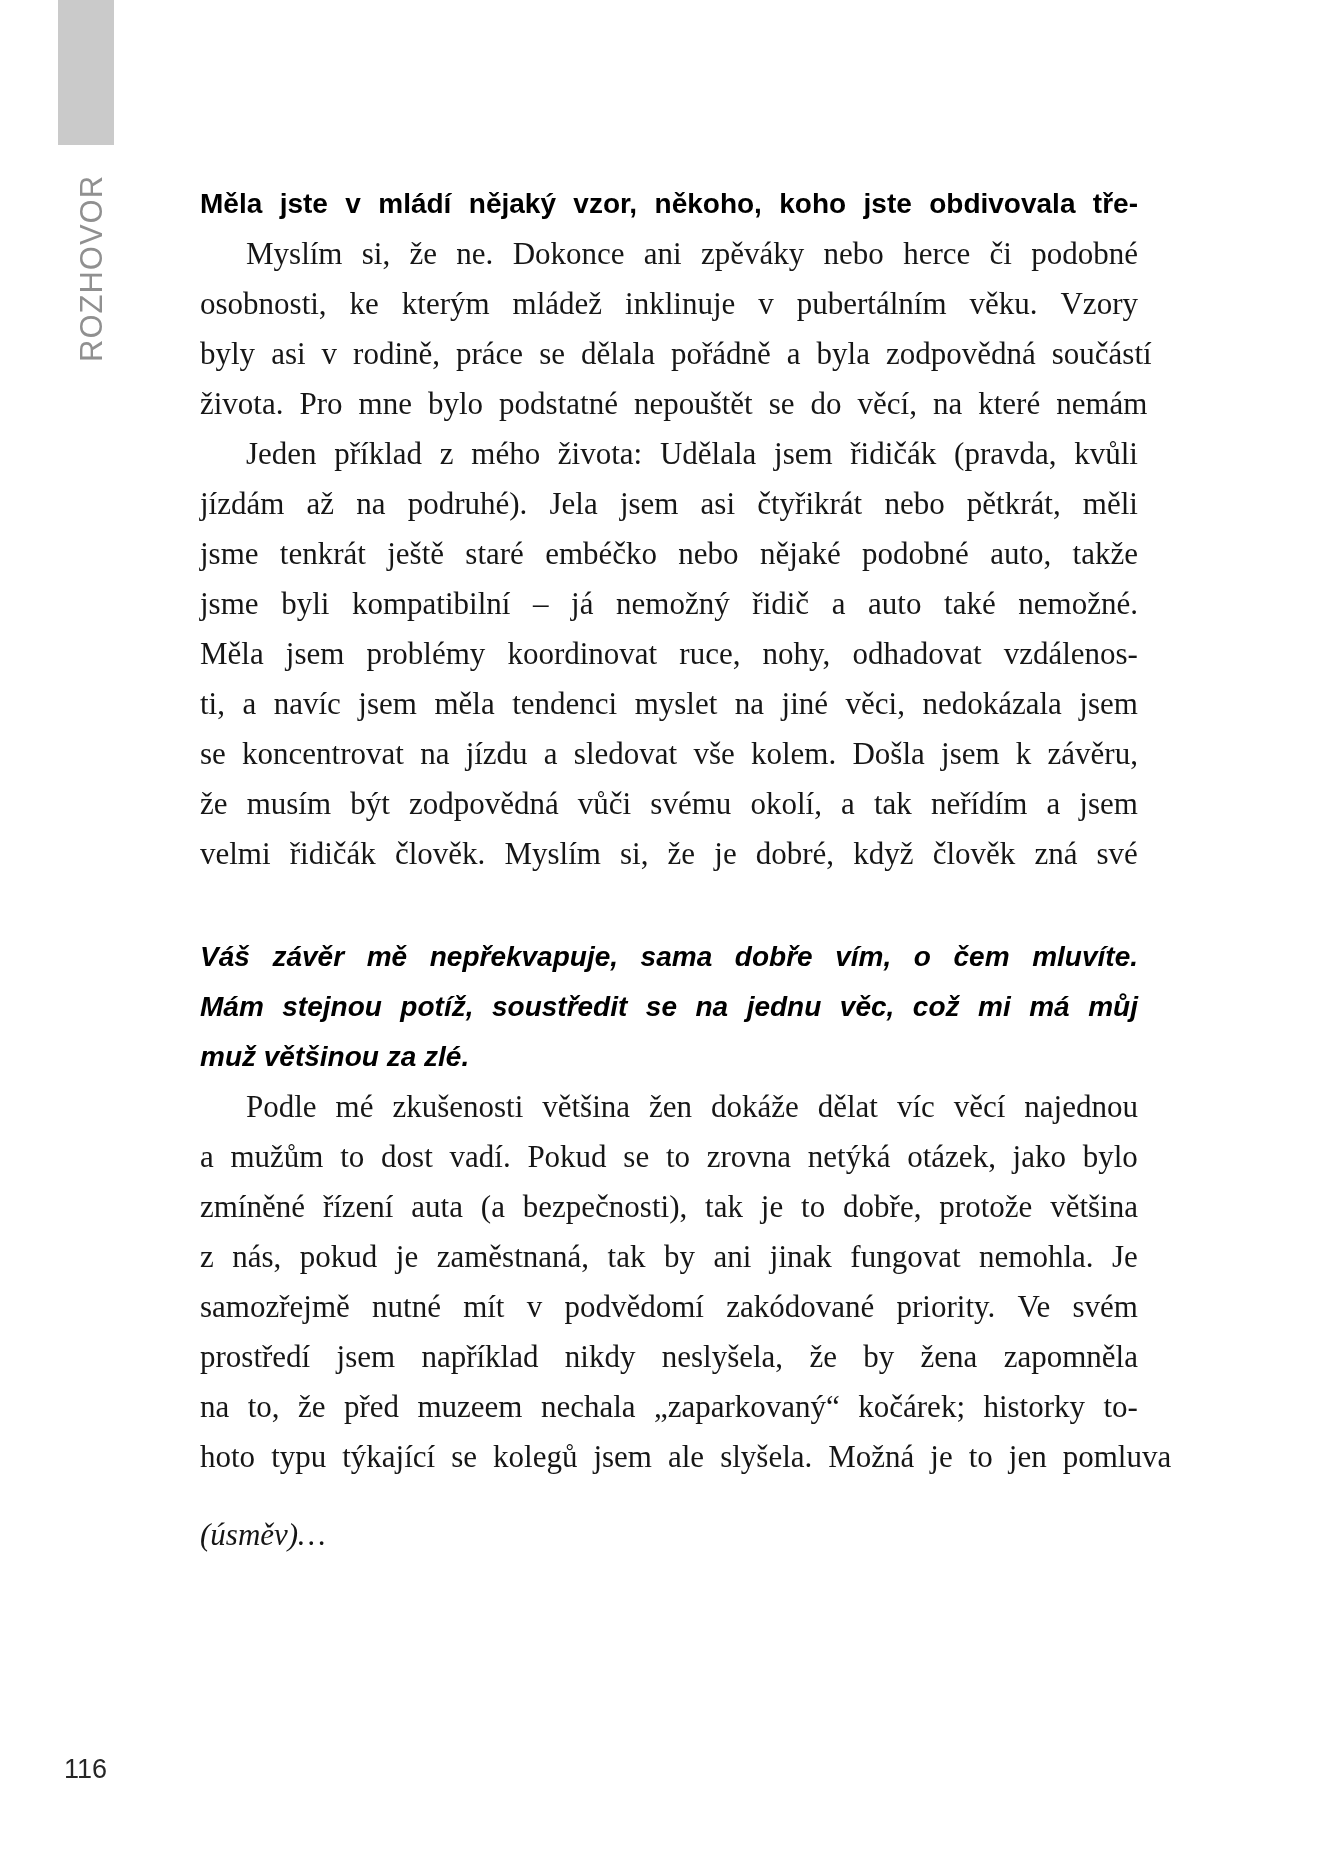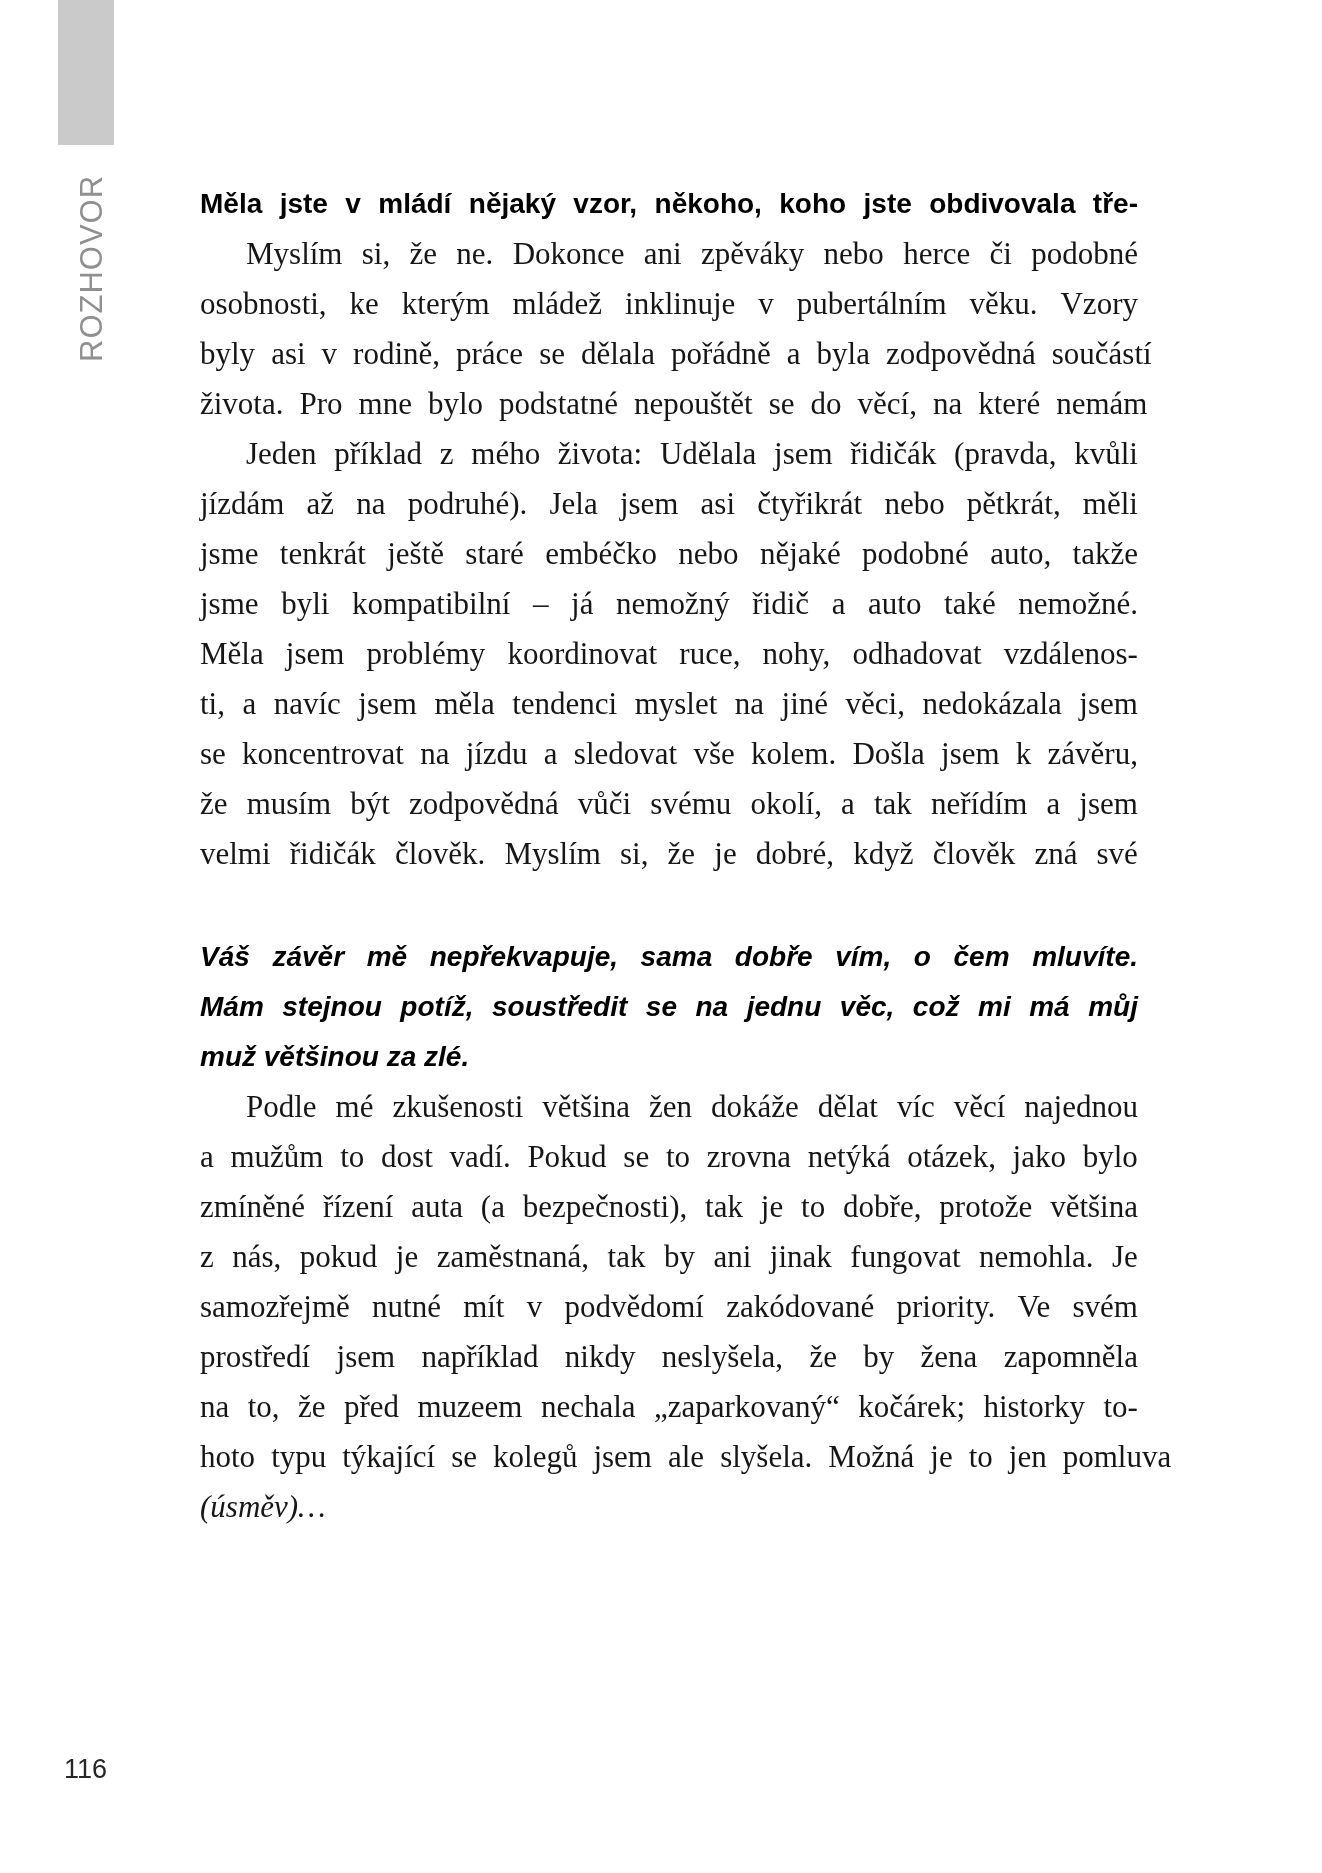--- a/index.html
+++ b/index.html
@@ -36,21 +36,21 @@
     overflow:visible;
     gap:16px;
   }
   .line.q{
     font-family:"Liberation Sans",sans-serif;
     font-weight:700;font-size:28px;color:#000000;
   }
   
   .line.j{display:flex;justify-content:space-between;}
   .line.indent{padding-left:46px;}
-  .line.italic{font-style:italic;}
+  .line.italic{font-style:italic;margin-top:28px;}
   .qblock2{margin-top:53px;font-style:italic;}
   .page-number{
     position:absolute;left:64px;top:1744px;height:50px;line-height:50px;
     font-family:"Liberation Sans",sans-serif;
     font-size:27px;color:#262626;
   }
 </style>
 </head>
 <body>
 

